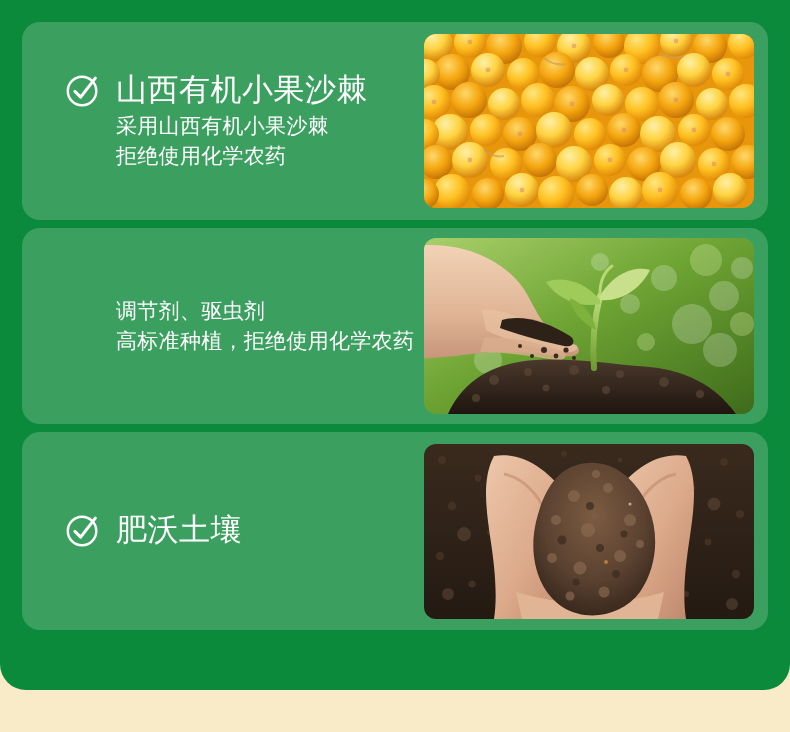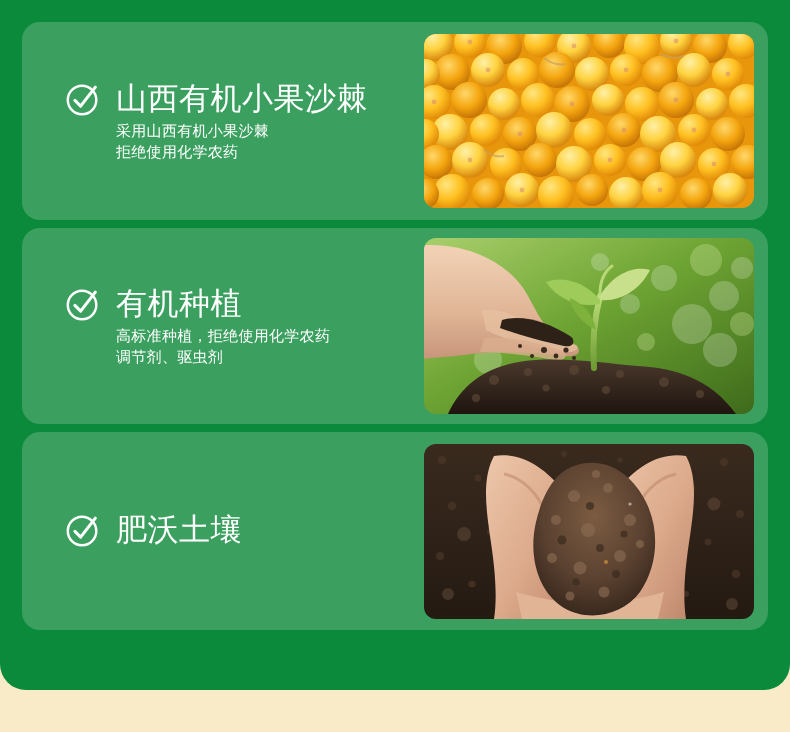--- a/index.html
+++ b/index.html
@@ -80,21 +80,21 @@
   .card-title {
     font-size: 31px;
     line-height: 1.16;
     color: #FFFFFF;
     letter-spacing: 0.5px;
     white-space: nowrap;
   }
 
   .card-desc {
     margin-left: 52px;
-    font-size: 15px;
+    font-size: 21px;
     line-height: 1.42;
     color: #FFFFFF;
     letter-spacing: 0.3px;
     white-space: nowrap;
   }
   .card-desc .line { display: block; }
 
   
   .card-photo {
     position: absolute;
@@ -252,30 +252,23 @@
             <path d="M120 24 q10 8 22 6"></path>
               <path d="M236 20 q12 6 24 2"></path>
               <path d="M60 116 q10 8 20 6"></path>
           </g>
         </svg>
       </div>
     </div>
 
     <div class="card card-2">
       <div class="card-text">
-        <div class="title-row">
-          <svg class="check-icon" viewBox="0 0 40 40" aria-hidden="true">
-            <circle cx="19" cy="21" r="15" fill="none" stroke="#FFFFFF" stroke-width="2.6"></circle>
-            <path d="M11.5 21.5 L17.5 27.5 L33 7.5" fill="none" stroke="#FFFFFF" stroke-width="3.2" stroke-linecap="round" stroke-linejoin="round"></path>
-          </svg>
-          <span class="card-title">有机种植</span>
-        </div>
         <div class="card-desc">
+          <span class="line">调节剂、驱虫剂</span>
           <span class="line">高标准种植，拒绝使用化学农药</span>
-          <span class="line">调节剂、驱虫剂</span>
         </div>
       </div>
 
       <div class="card-photo">
         <svg class="photo-svg" viewBox="0 0 330 176" preserveAspectRatio="xMidYMid slice">
           <defs>
             <linearGradient id="bokeh" x1="0" y1="0" x2="1" y2="1">
               <stop offset="0%" stop-color="#A9CF6B"></stop>
               <stop offset="45%" stop-color="#6FA534"></stop>
               <stop offset="100%" stop-color="#3E6B1B"></stop>

